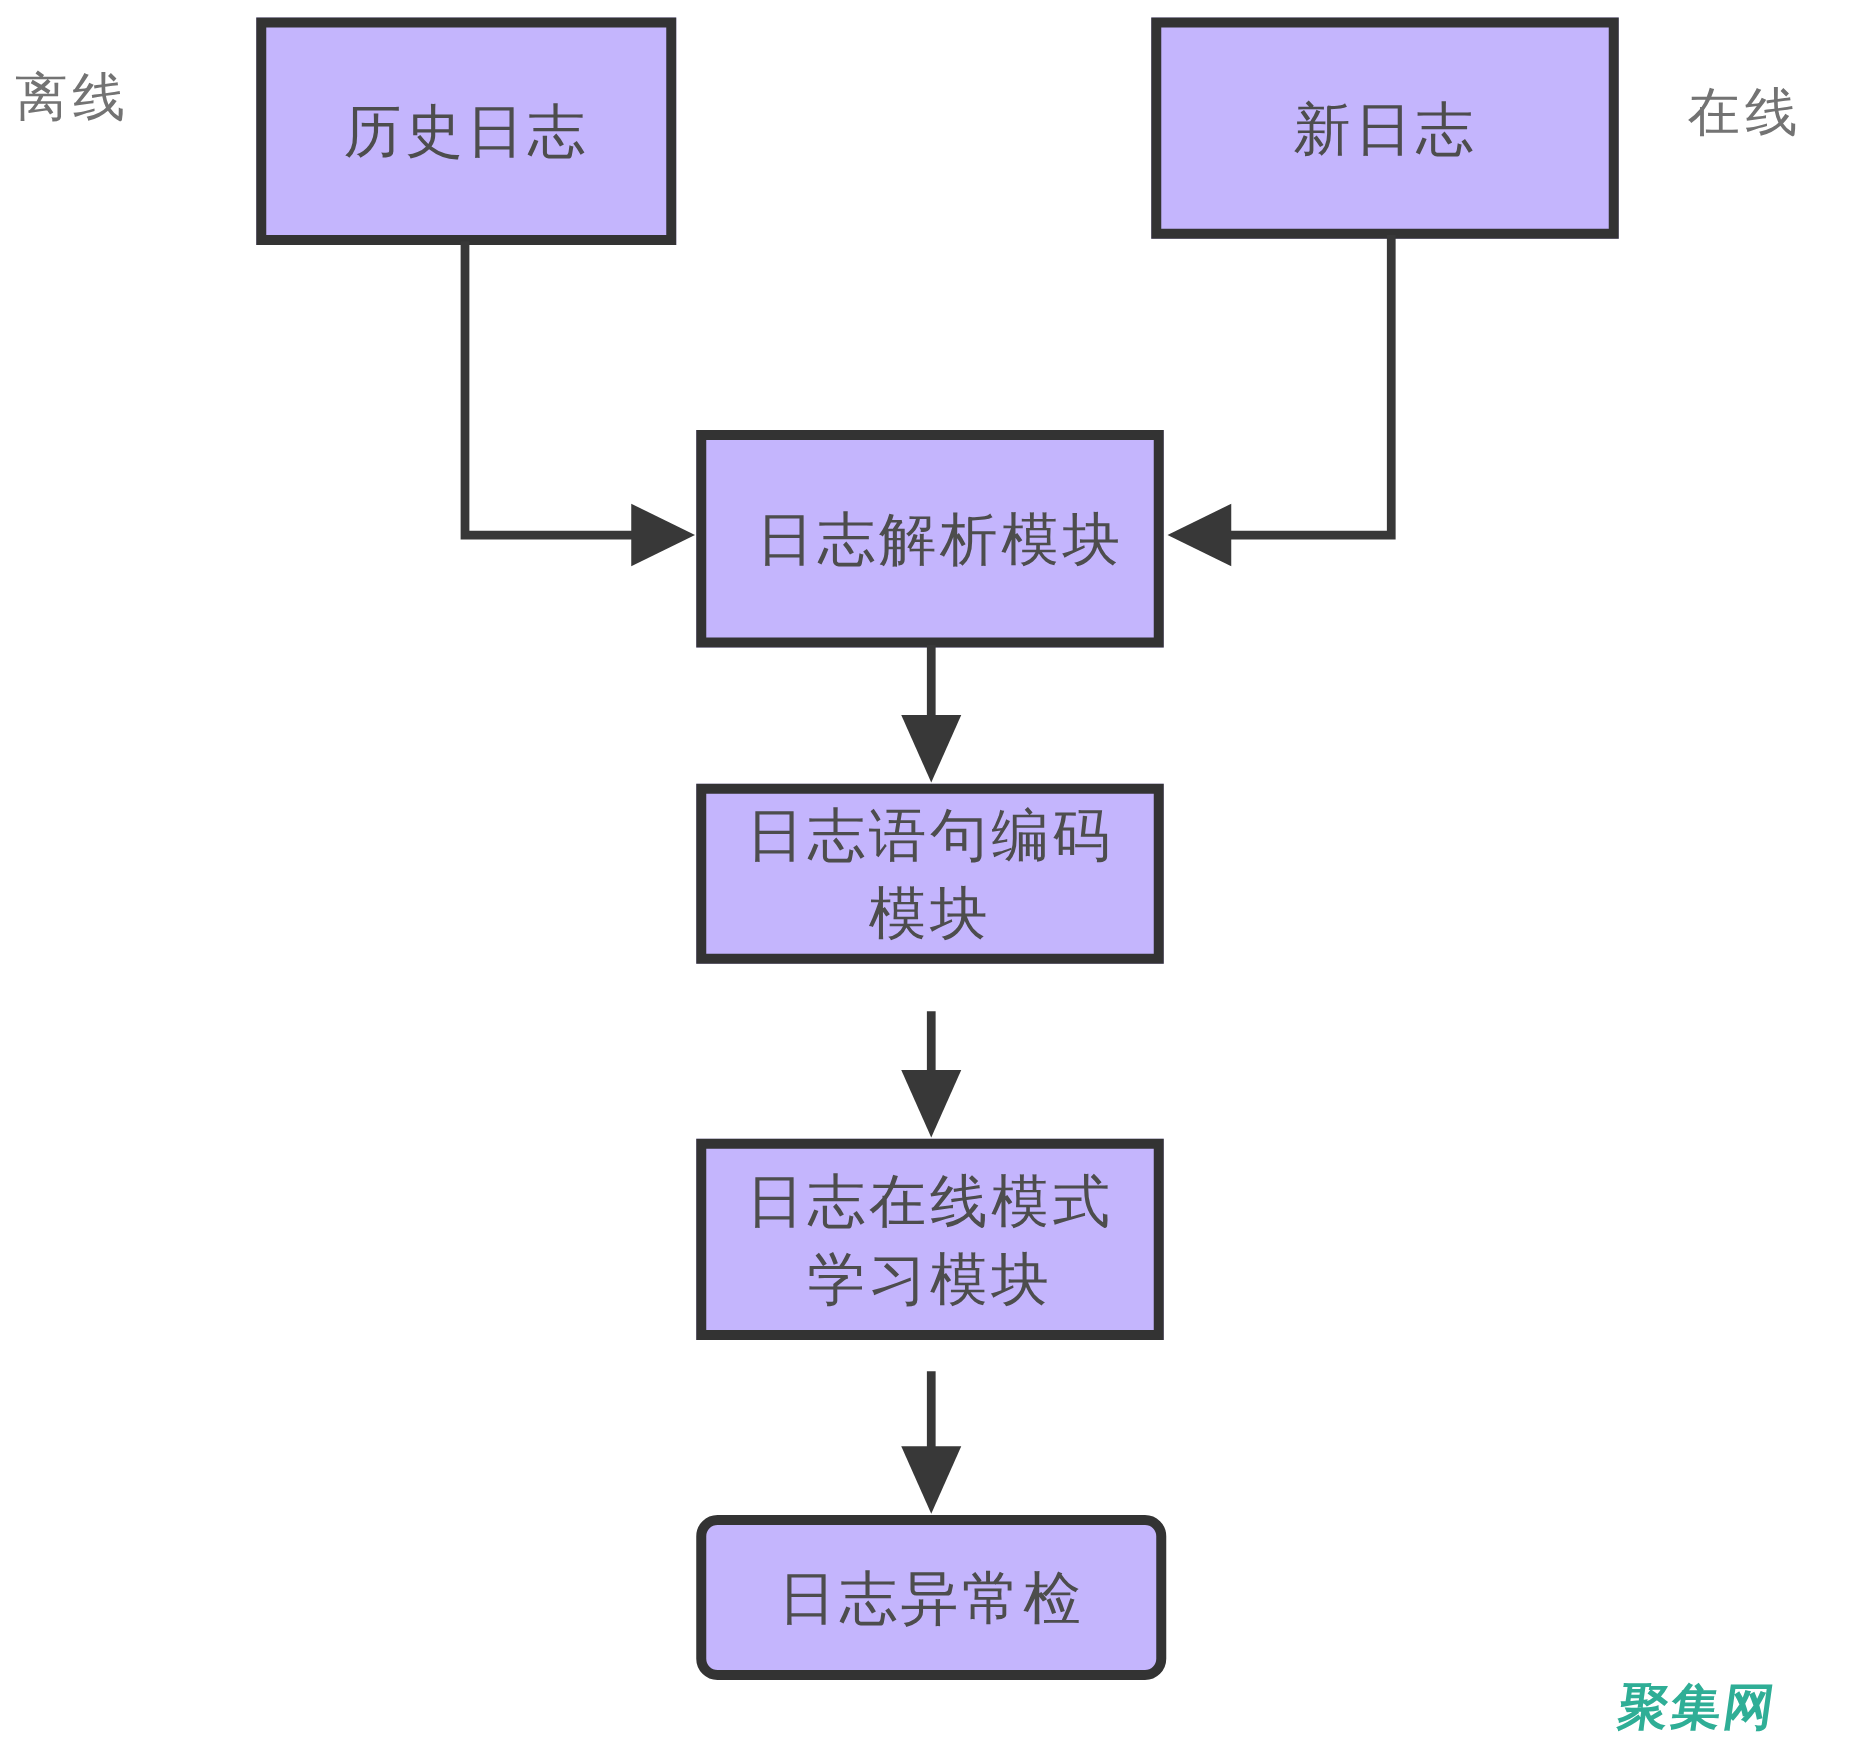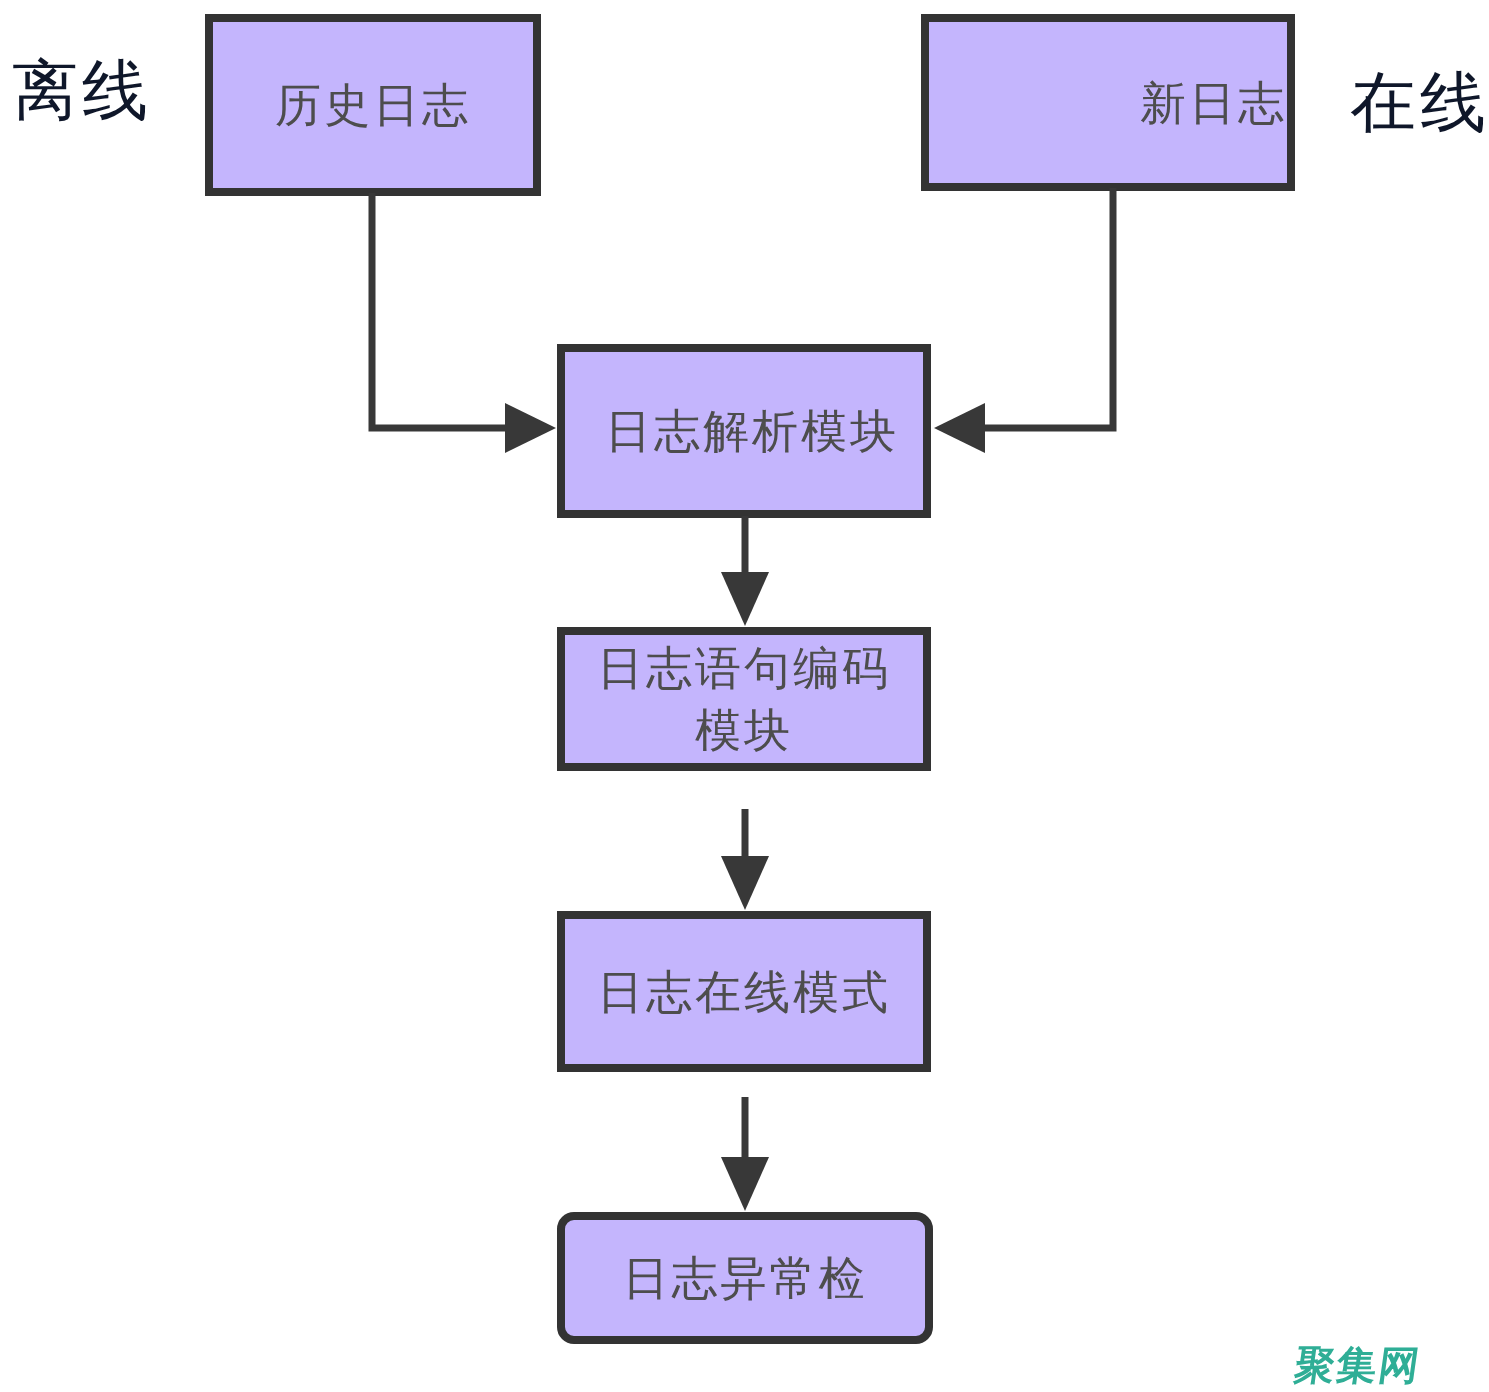--- a/index.html
+++ b/index.html
@@ -10,23 +10,23 @@
   #canvas {
     position: relative;
     width: 1489px;
     height: 1392px;
     background: #ffffff;
     overflow: hidden;
     font-family: "Liberation Sans", "DejaVu Sans", sans-serif;
   }
   .side-label {
     position: absolute;
-    font-size: 66px;
+    font-size: 42px;
     line-height: 1.05;
-    color: #0f172a;
+    color: #737373;
     font-weight: 500;
     letter-spacing: 4px;
     white-space: nowrap;
   }
   #offline-label { left: 12px;  top: 56px; }
   #online-label  { left: 1350px; top: 68px; }
 
   .node {
     position: absolute;
     box-sizing: border-box;
@@ -37,21 +37,21 @@
     align-items: center;
     justify-content: center;
     text-align: center;
     color: #4d4d4d;
     font-size: 46px;
     line-height: 62px;
     letter-spacing: 3px;
     white-space: nowrap;
   }
   #node-historical-logs { left: 205px; top: 14px;  width: 336px; height: 182px; }
-  #node-new-logs        { left: 921px; top: 14px;  width: 374px; height: 177px; align-items: flex-end; }
+  #node-new-logs        { left: 921px; top: 14px;  width: 374px; height: 177px; }
   #node-log-parsing     { left: 557px; top: 344px; width: 374px; height: 174px; padding-left: 16px; }
   #node-log-encoding    { left: 557px; top: 627px; width: 374px; height: 144px; }
   #node-log-learning    { left: 557px; top: 911px; width: 374px; height: 161px; }
   #node-log-detection   { left: 557px; top: 1212px; width: 376px; height: 132px; border-radius: 17px; }
 
   #connector-layer {
     position: absolute;
     left: 0; top: 0;
     width: 1489px;
     height: 1392px;
@@ -99,20 +99,21 @@
     <span>日志解析模块</span>
   </div>
 
   <div class="node" id="node-log-encoding">
     <span>日志语句编码</span>
     <span>模块</span>
   </div>
 
   <div class="node" id="node-log-learning">
     <span>日志在线模式</span>
+    <span>学习模块</span>
   </div>
 
   <div class="node" id="node-log-detection">
     <span>日志异常检</span>
   </div>
 
   <svg id="connector-layer" viewBox="0 0 1489 1392" xmlns="http://www.w3.org/2000/svg">
 
     <path d="M 372 193 L 372 428 L 508 428"></path>
     <polygon points="556,428 505,403 505,453"></polygon>

